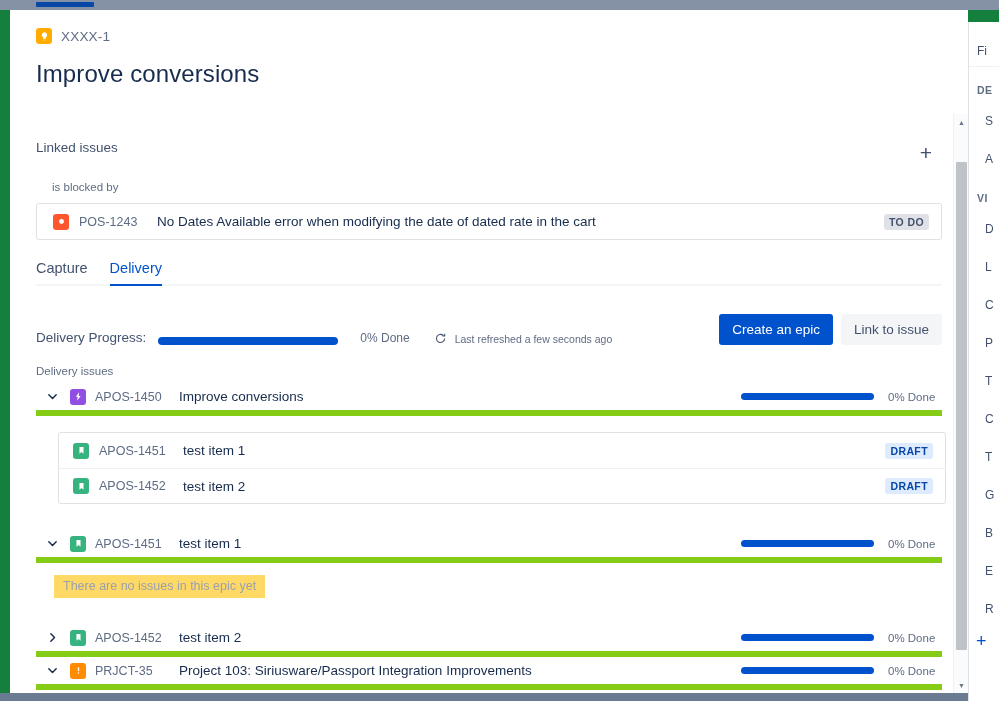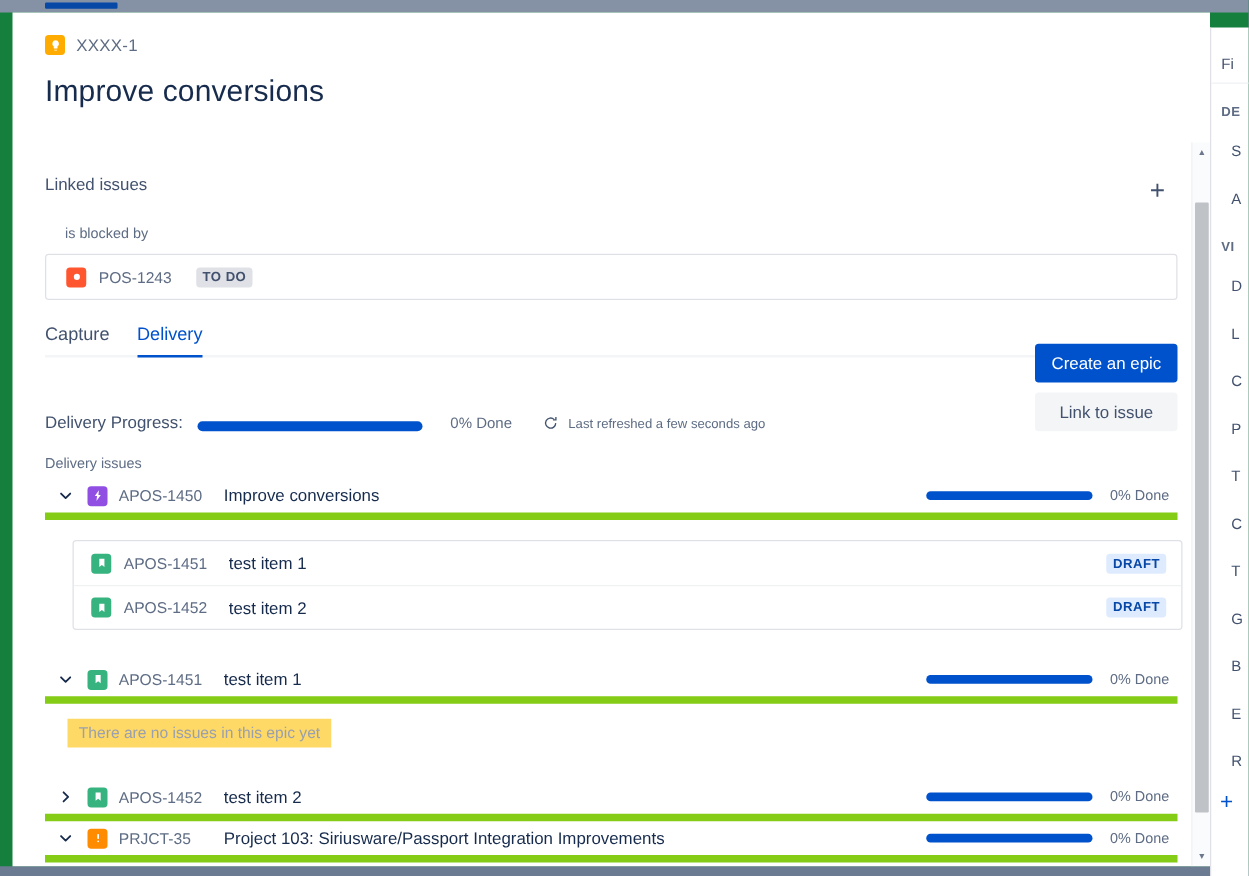--- a/index.html
+++ b/index.html
@@ -146,21 +146,21 @@
   .dp-bar {
     width: 180px; height: 8px; border-radius: 4px;
     background: #0052cc; margin-left: 12px;
   }
   .dp-pct { font-size: 12px; color: #5e6c84; margin-left: 22px; }
   .refresh-icon {
     margin-left: 24px; width: 14px; height: 14px; color: #42526e;
     display: inline-flex; align-items: center; cursor: pointer;
   }
   .dp-refresh-text { font-size: 10.5px; color: #5e6c84; margin-left: 7px; }
-  .dp-actions { margin-left: auto; display: flex; gap: 8px; flex-direction: column; }
+  .dp-actions { margin-left: auto; display: flex; gap: 8px; }
   .btn {
     font-family: inherit; font-size: 13.5px; font-weight: 500;
     border: none; border-radius: 3px; padding: 8px 13px; cursor: pointer;
   }
   .btn-primary { background: #0052cc; color: #fff; }
   .btn-subtle  { background: #f4f5f7; color: #42526e; }
 
   .delivery-issues-label {
     font-size: 11.5px; color: #5e6c84; margin-top: 20px;
   }
@@ -293,20 +293,21 @@
 
         <div class="link-type">is blocked by</div>
 
         <div class="linked-card">
           <span class="type-icon ic-bug">
             <svg width="11" height="11" viewBox="0 0 14 14">
                 <circle cx="7" cy="7" r="3.1" fill="#fff"></circle>
               </svg>
           </span>
           <span class="linked-key">POS-1243</span>
+          <span class="linked-summary">No Dates Available error when modifying the date of dated rate in the cart</span>
           <span class="lozenge lz-todo">TO DO</span>
         </div>
 
         
         <div class="tabs">
           <button class="tab">Capture</button>
           <button class="tab active">Delivery</button>
         </div>
 
         

